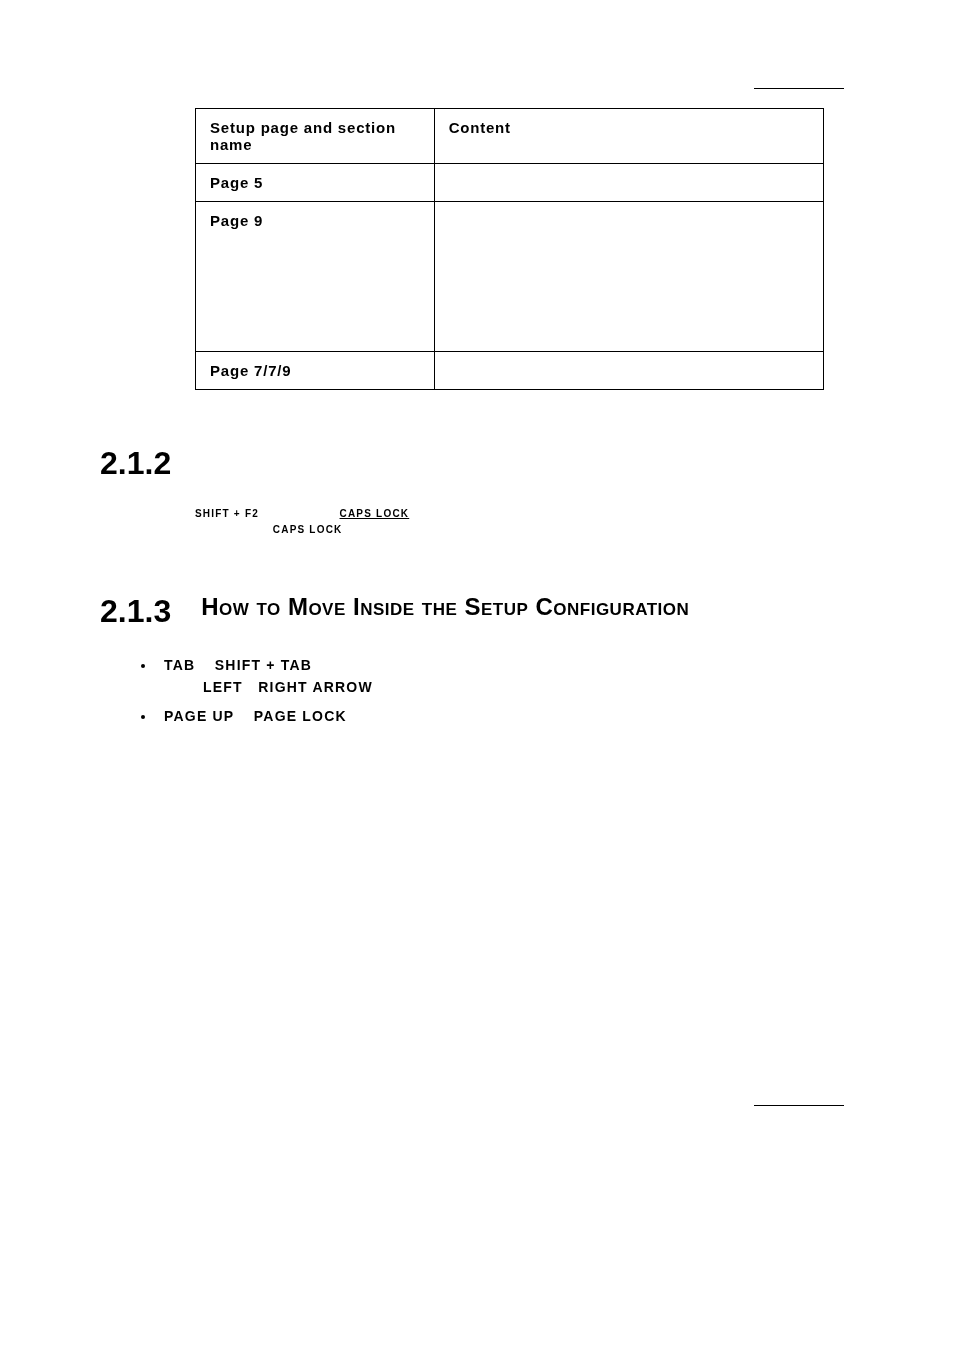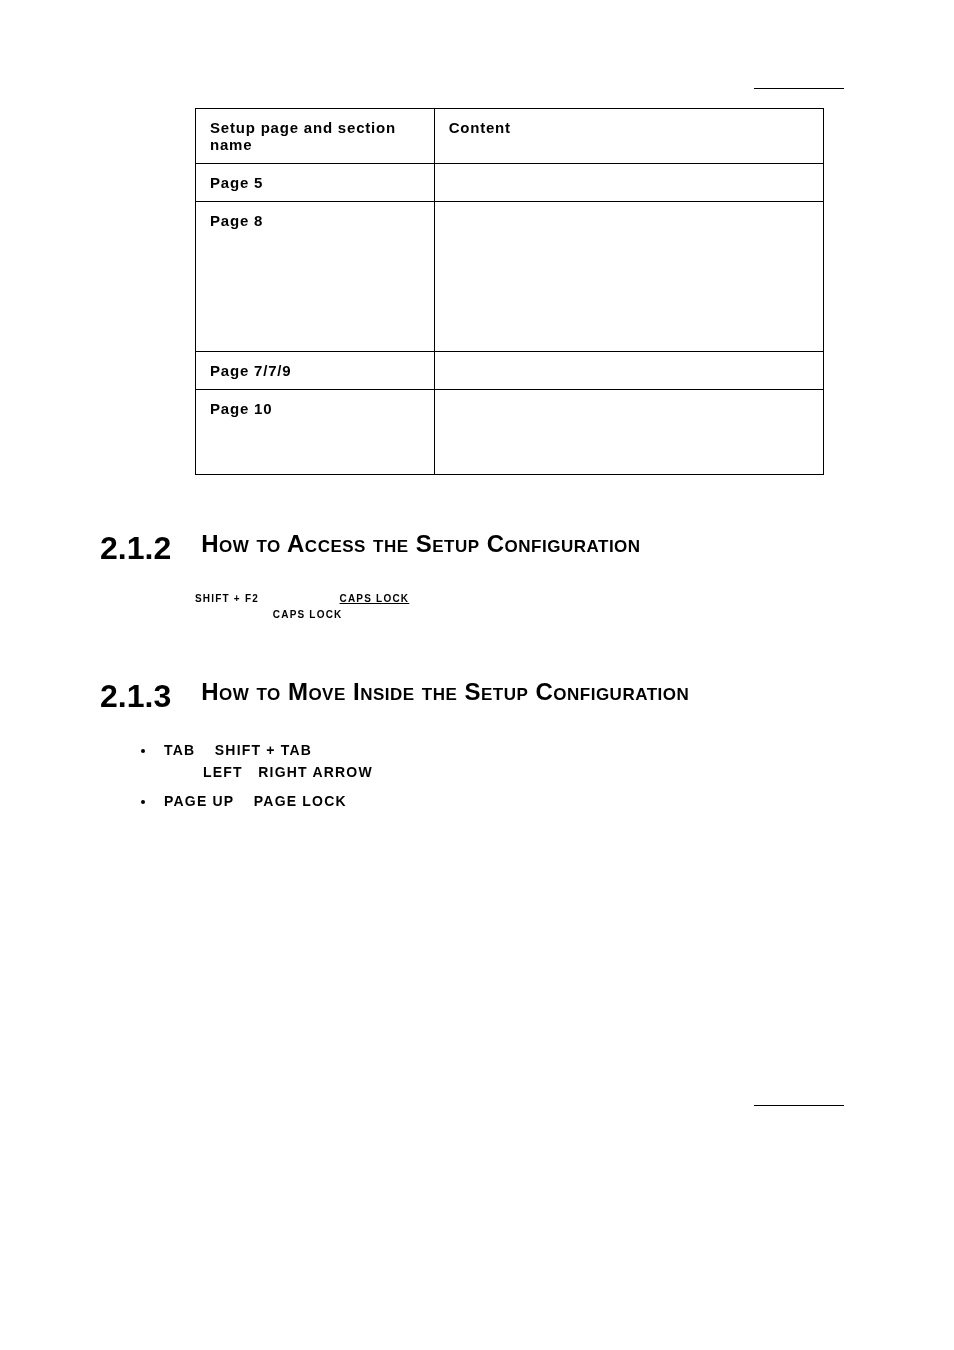--- a/index.html
+++ b/index.html
@@ -108,38 +108,33 @@
       <tbody>
           <tr>
         <th class="col-a">Setup page and section name</th>
         <th class="col-b">Content</th>
       </tr>
       <tr>
         <td>Page 5</td>
         <td></td>
       </tr>
       <tr>
-        <td class="tall">Page 8</td>
+        <td class="tall">Page 9</td>
         <td class="tall"></td>
       </tr>
       <tr>
         <td>Page 7/7/9</td>
         <td></td>
-      </tr>
-      <tr>
-        <td class="med">Page 10</td>
-        <td class="med"></td>
       </tr>
     </tbody>
       </table>
   </div>
 
   <div class="sec">
     <div class="num">2.1.2</div>
-    <div class="ttl">How to Access the Setup Configuration</div>
   </div>
 
   <div class="body-indent">
     <span class="kbd">SHIFT + F2</span>
     &nbsp;&nbsp;&nbsp;&nbsp;&nbsp;&nbsp;&nbsp;&nbsp;&nbsp;&nbsp;&nbsp;&nbsp;&nbsp;&nbsp;&nbsp;&nbsp;&nbsp;&nbsp;&nbsp;&nbsp;&nbsp;&nbsp;&nbsp;&nbsp;&nbsp;&nbsp;&nbsp;
     <span class="kbd uline">       CAPS LOCK          </span>
     <br>
     &nbsp;&nbsp;&nbsp;&nbsp;&nbsp;&nbsp;&nbsp;&nbsp;&nbsp;&nbsp;&nbsp;&nbsp;&nbsp;&nbsp;&nbsp;&nbsp;&nbsp;&nbsp;&nbsp;&nbsp;&nbsp;&nbsp;&nbsp;&nbsp;&nbsp;&nbsp;&nbsp;
     <span class="kbd">CAPS LOCK</span>
   </div>

